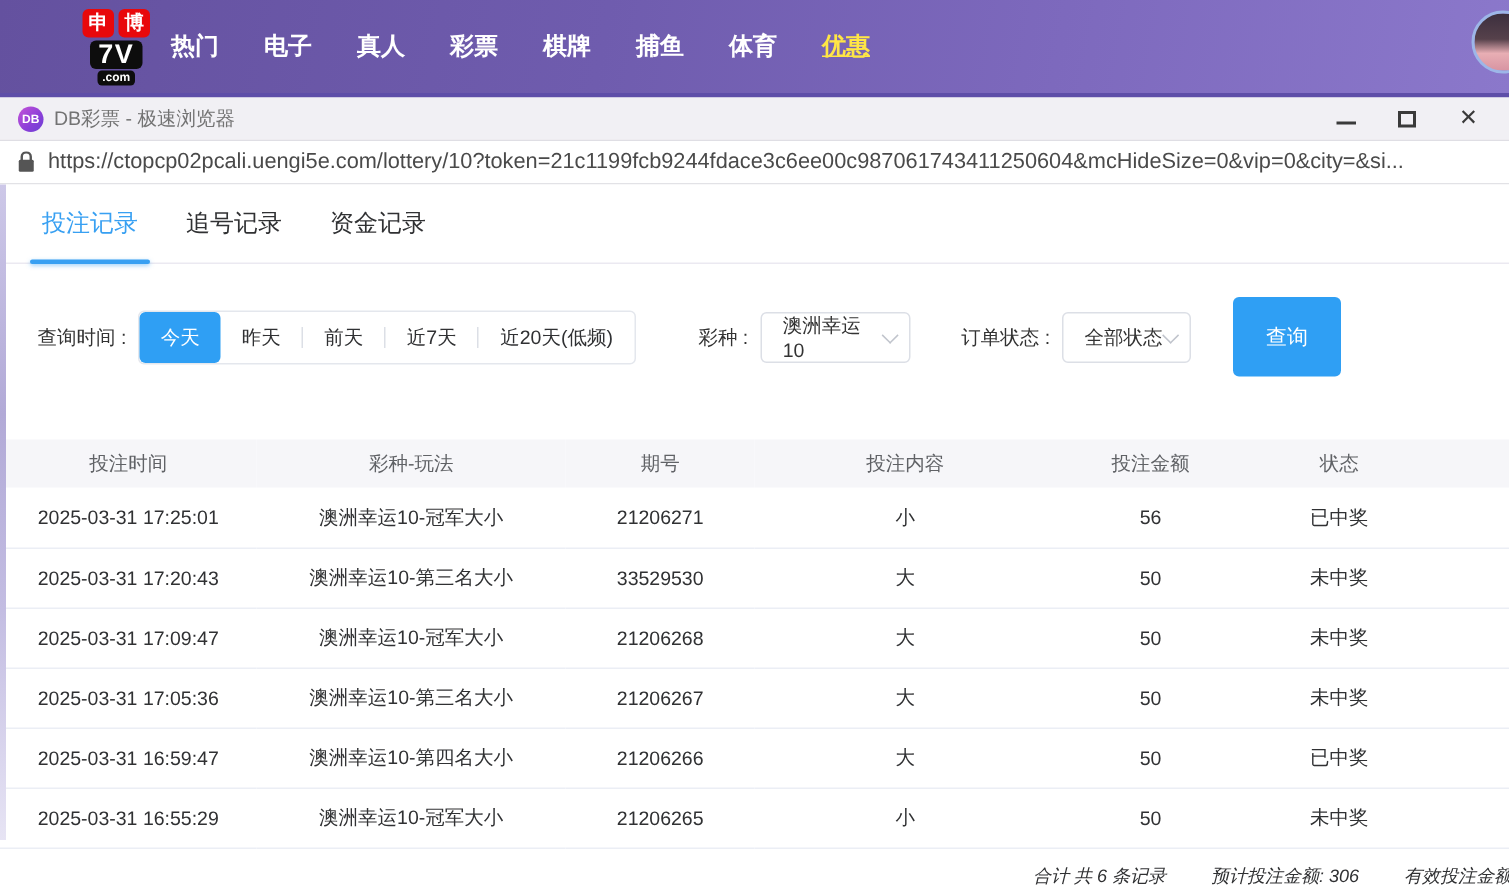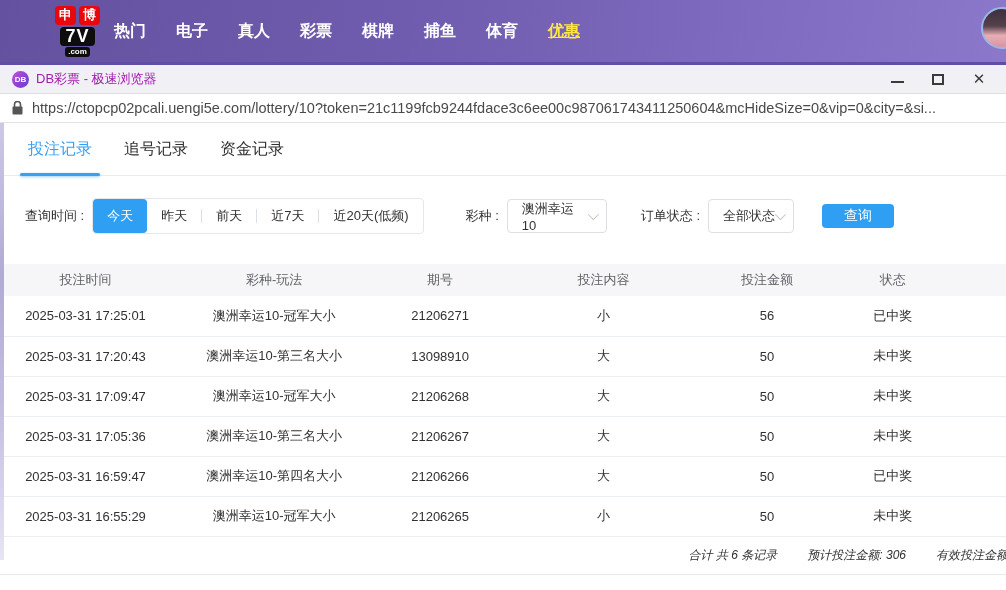--- a/index.html
+++ b/index.html
@@ -16,21 +16,21 @@
   .menu { display: flex; gap: 30px; margin-left: 14px; }
   .menu-item { color: #ffffff; font-size: 16px; font-weight: bold; cursor: pointer; white-space: nowrap; }
   .menu-item.highlight { color: #ffe645; text-decoration: underline; }
   .avatar { position: absolute; right: -17px; top: 7px; width: 42px; height: 42px; border-radius: 50%; border: 2px solid #9db6e8; background: linear-gradient(180deg, #3c2f3e 0%, #56414b 45%, #e8aeb4 70%, #d894a2 100%); }
 
   .win-top-line { height: 3px; background: #5e4ea8; }
 
   
   .title-bar { height: 28px; background: #f1f0f4; display: flex; align-items: center; padding: 0 12px; }
   .favicon { width: 17px; height: 17px; border-radius: 50%; background: linear-gradient(135deg, #c553d8 0%, #8a3fd8 60%, #6b3fd4 100%); color: #fff; font-size: 8px; font-weight: bold; display: flex; align-items: center; justify-content: center; flex: none; }
-  .win-title { margin-left: 7px; font-size: 13px; color: #a21caf; }
+  .win-title { margin-left: 7px; font-size: 13px; color: #737373; }
   .win-controls { margin-left: auto; display: flex; align-items: center; gap: 27px; padding-right: 8px; }
   .wc { width: 14px; height: 14px; display: flex; align-items: center; justify-content: center; cursor: pointer; }
   .wc-min { width: 13px; height: 0; border-top: 2px solid #3a3a3a; align-self: center; margin-top: 6px; }
   .wc-max { width: 12px; height: 11px; border: 2px solid #3a3a3a; }
   .wc-close { font-size: 15px; color: #3a3a3a; line-height: 14px; }
 
   
   .url-bar { height: 30px; background: #fff; border-top: 1px solid #dfdee4; border-bottom: 1px solid #e2e2e6; display: flex; align-items: center; padding: 0 12px; cursor: text; }
   .lock-icon { flex: none; margin-right: 9px; }
   .url-text { font-size: 14.5px; color: #4a4a4a; white-space: nowrap; overflow: hidden; }
@@ -49,23 +49,23 @@
   .time-group { display: flex; align-items: center; margin-left: 8px; border: 1px solid #e4e7ed; border-radius: 4px; height: 36px; background: #fff; }
   .tg-item { padding: 0 14px; height: 100%; display: flex; align-items: center; color: #303133; cursor: pointer; white-space: nowrap; text-align: center; }
   .tg-item.active { background: #2f9ff4; color: #fff; border-radius: 4px; }
   .tg-sep { width: 1px; height: 14px; background: #dcdfe6; }
   .sel { display: flex; align-items: center; justify-content: space-between; margin-left: 8px; border: 1px solid #dcdfe6; border-radius: 4px; height: 34px; padding: 0 10px 0 14px; background: #fff; color: #333; cursor: pointer; }
   .sel-lottery { width: 100px; }
   .sel-status { width: 86px; }
   .chev { width: 8px; height: 8px; border-right: 1.6px solid #c0c4cc; border-bottom: 1.6px solid #c0c4cc; transform: rotate(45deg) translateY(-2px); flex: none; }
   .lbl-lottery { margin-left: 42px; }
   .lbl-status { margin-left: 34px; }
-  .query-btn { margin-left: 28px; width: 72px; height: 24px; border: none; border-radius: 4px; background: #2f9ff4; color: #fff; font-size: 14px; cursor: pointer; font-family: inherit; }
-
-  table.records { width: 100%; border-collapse: collapse; margin-top: 30px; table-layout: fixed; }
+  .query-btn { margin-left: 28px; width: 72px; height: 53px; border: none; border-radius: 4px; background: #2f9ff4; color: #fff; font-size: 14px; cursor: pointer; font-family: inherit; }
+
+  table.records { width: 100%; border-collapse: collapse; margin-top: 42px; table-layout: fixed; }
   table.records th { height: 32px; background: #f6f6f9; font-weight: normal; font-size: 13px; color: #606266; text-align: center; }
   table.records td { height: 40px; font-size: 13px; color: #303133; text-align: center; border-bottom: 1px solid #ebeef5; white-space: nowrap; }
   td.status-won { color: #e23b3b; }
 
   .summary { display: flex; justify-content: flex-end; align-items: center; height: 38px; font-size: 12px; color: #303133; border-bottom: 1px solid #e6e6ec; white-space: nowrap; font-style: italic; }
   .summary span { margin-left: 30px; }
   .summary span:last-child { margin-right: -2px; }
 </style>
 </head>
 <body>
@@ -181,21 +181,21 @@
             <td>澳洲幸运10-冠军大小</td>
             <td>21206271</td>
             <td>小</td>
             <td>56</td>
             <td class="status-won">已中奖</td>
             <td></td>
           </tr>
           <tr>
             <td>2025-03-31 17:20:43</td>
             <td>澳洲幸运10-第三名大小</td>
-            <td>13098910</td>
+            <td>33529530</td>
             <td>大</td>
             <td>50</td>
             <td>未中奖</td>
             <td></td>
           </tr>
           <tr>
             <td>2025-03-31 17:09:47</td>
             <td>澳洲幸运10-冠军大小</td>
             <td>21206268</td>
             <td>大</td>

